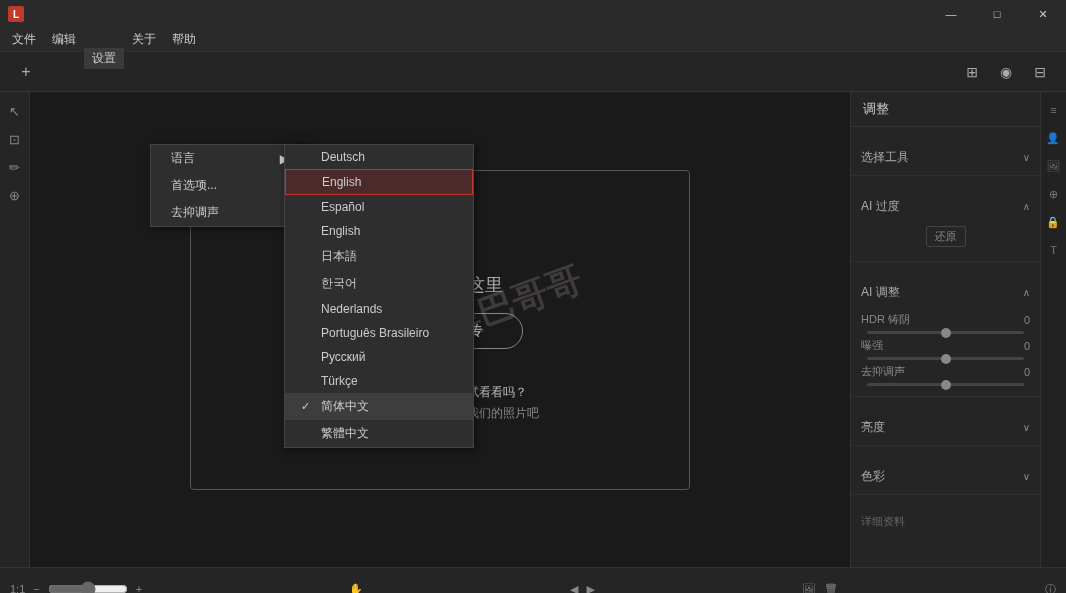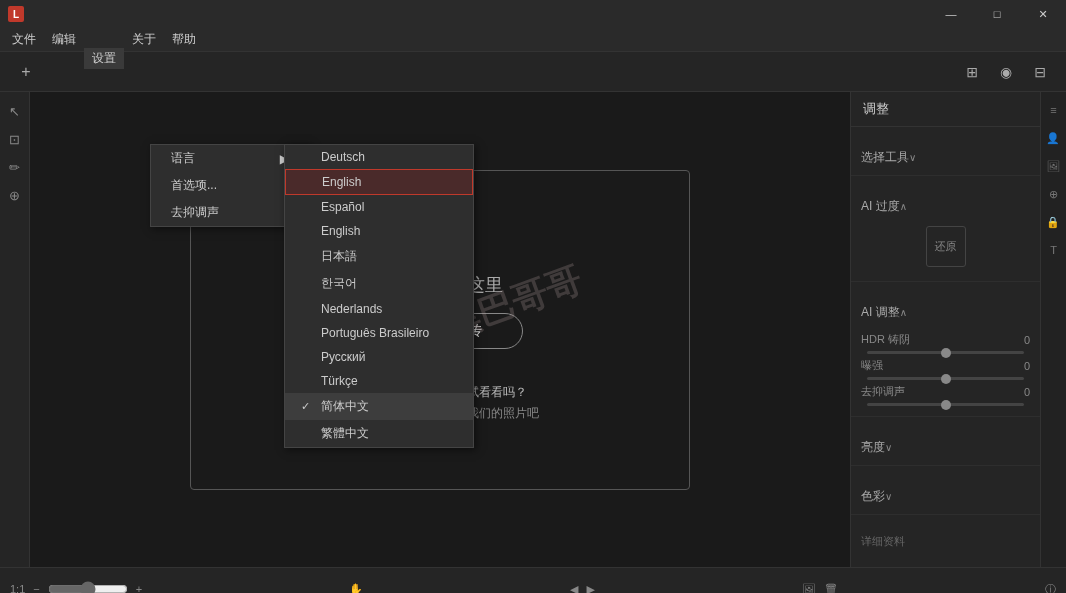--- a/index.html
+++ b/index.html
@@ -195,21 +195,21 @@
       padding: 8px 12px;
       font-size: 13px;
       color: #ccc;
       border-bottom: 1px solid #333;
     }
     .right-panel-section {
       border-bottom: 1px solid #2e2e2e;
       padding: 6px 10px;
     }
     .section-header {
-      display: flex; align-items: center; 
+      display: flex; align-items: center; justify-content: space-between;
       font-size: 12px; color: #aaa;
       cursor: pointer;
       padding: 3px 0;
     }
     .section-chevron { font-size: 10px; color: #888; }
     .section-body { padding: 4px 0; }
     .slider-row {
       display: flex; align-items: center; justify-content: space-between;
       margin: 4px 0;
     }
@@ -250,21 +250,21 @@
       border-radius: 50%;
       position: absolute;
       top: 1px;
       right: 1px;
     }
     .restore-btn {
       font-size: 11px;
       color: #888;
       border: 1px solid #444;
       border-radius: 3px;
-      padding: 12px 8px;
+      padding: 2px 8px;
       cursor: pointer;
       background: transparent;
       display: block;
       margin: 4px auto;
     }
 
     
     .right-icons-panel {
       width: 26px;
       background: #222;

